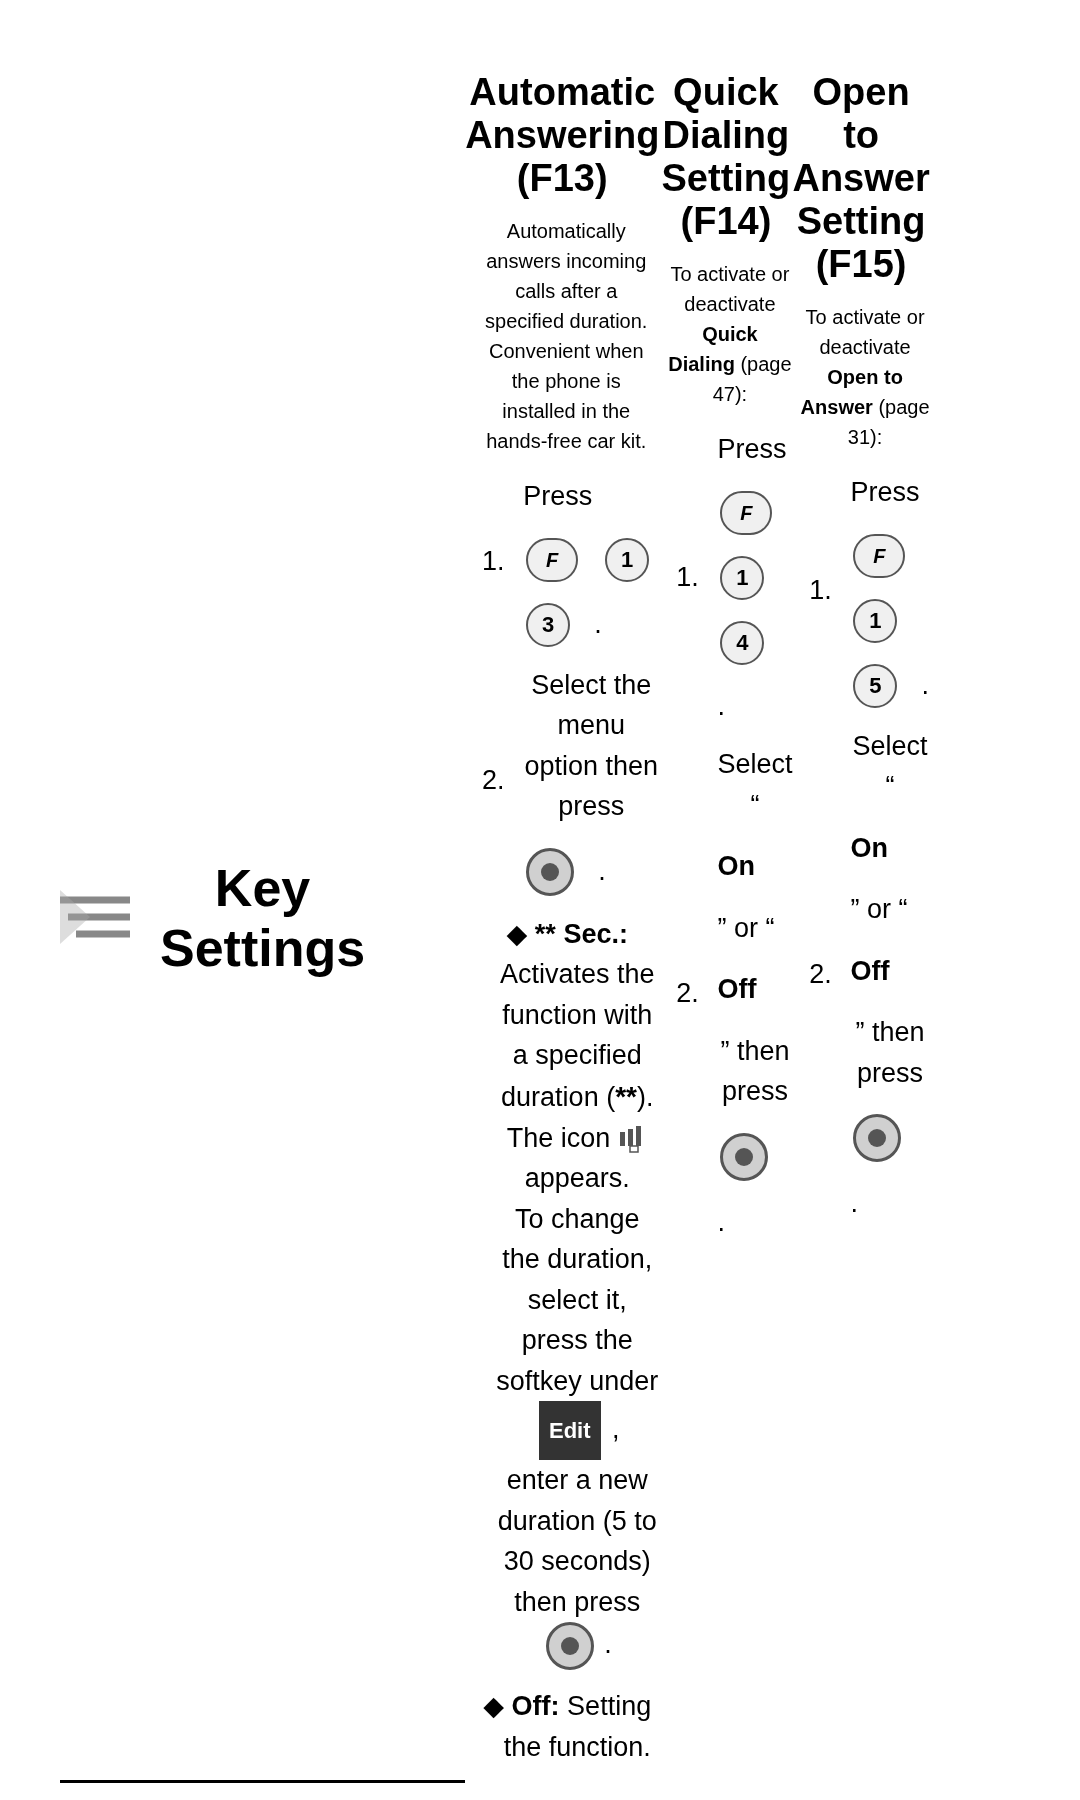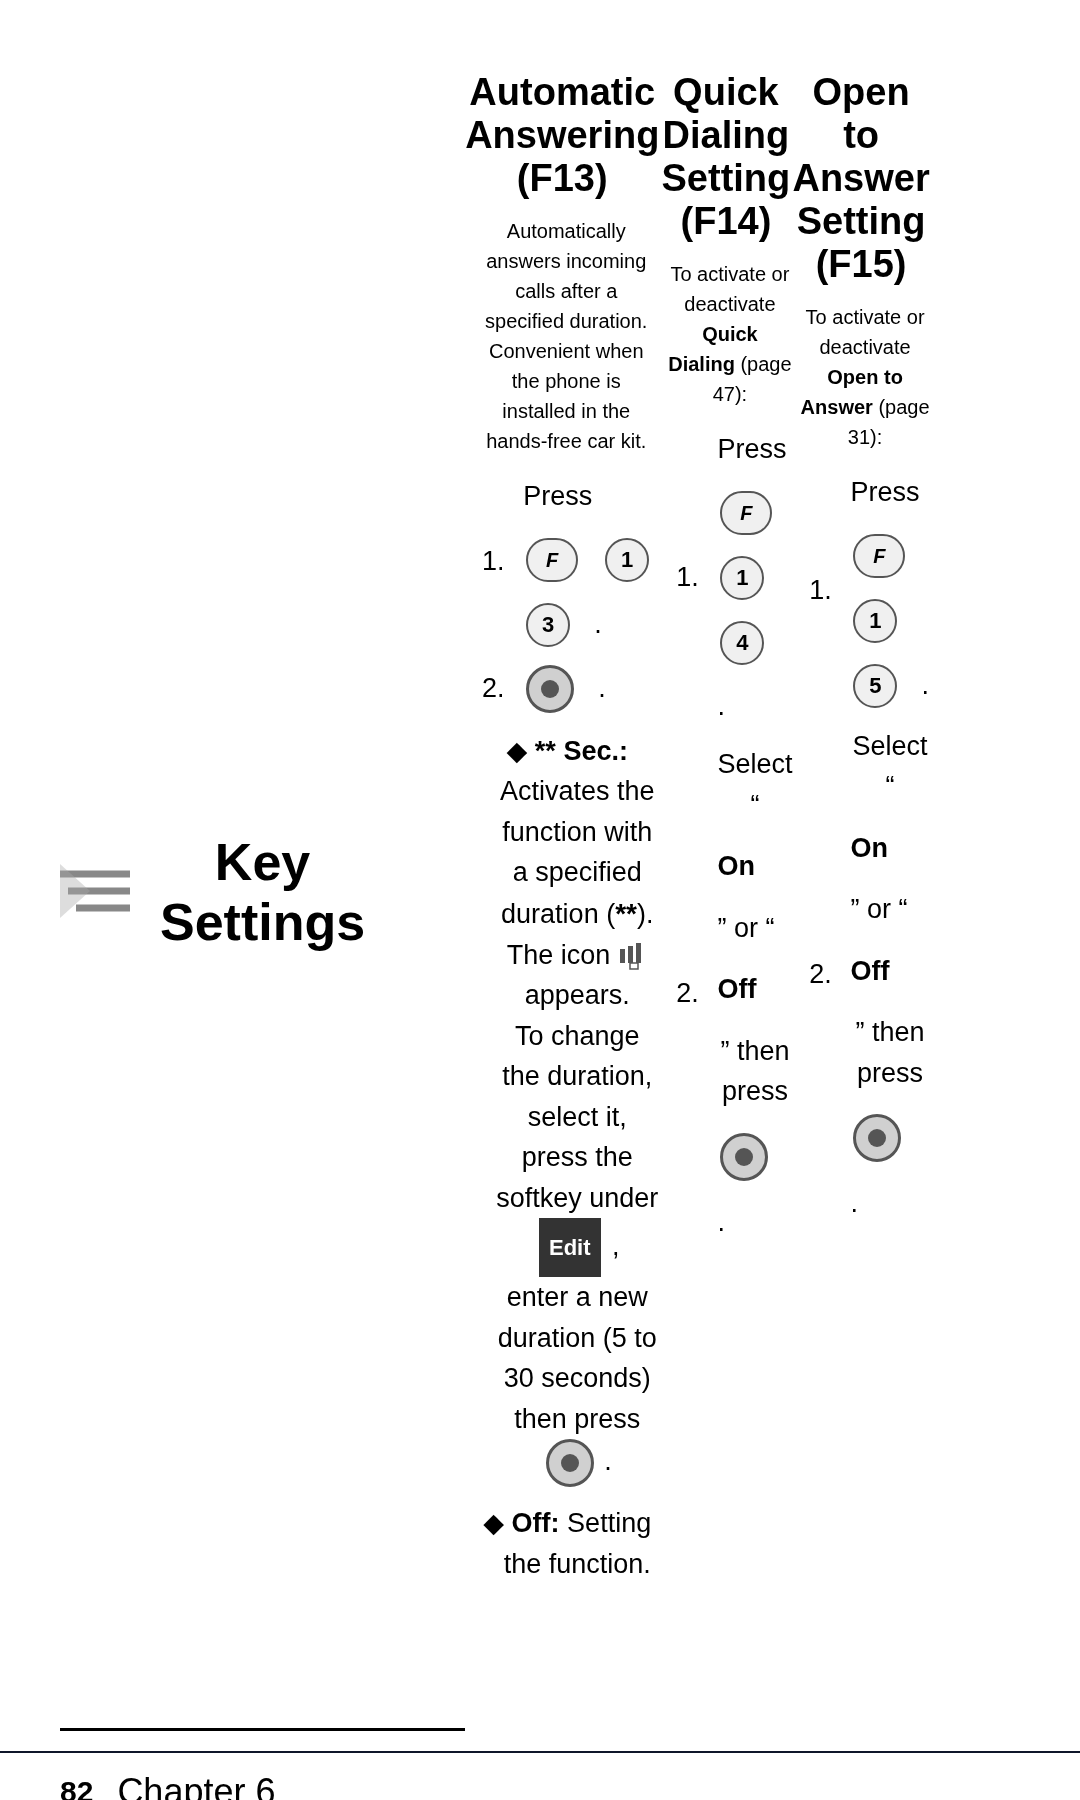--- a/index.html
+++ b/index.html
@@ -241,20 +241,21 @@
           </span>
         <span class="key-btn">1</span>
         <span class="key-btn">3</span>
         <span>.</span>
       </span>
     </div>
 
     <div class="step">
       <span class="step-number">2.</span>
       <span class="step-content">
+        <span>Select the menu option then press</span>
         <span class="key-center">
             <span class="key-center-dot"></span>
           </span>
         <span>.</span>
       </span>
     </div>
 
     <div class="bullet-item">
       <span class="bold">** Sec.:</span>
       <span> Activates the function with a specified duration (</span><span class="bold asterisk-bold">**</span><span>). The icon </span>

